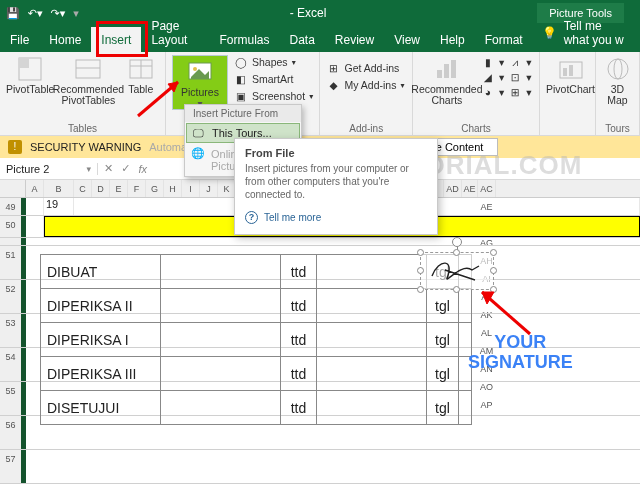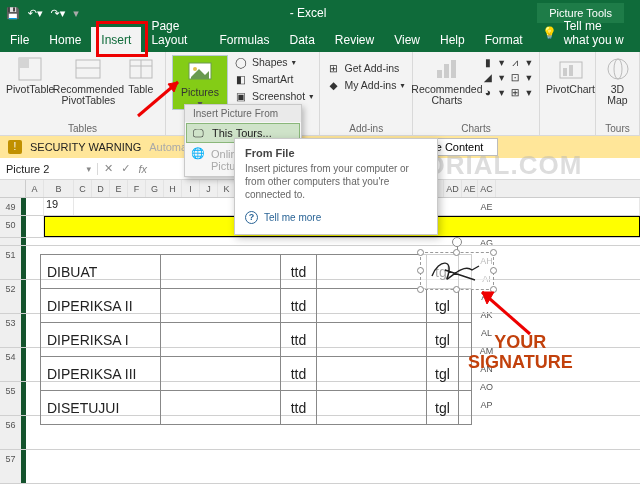--- a/index.html
+++ b/index.html
@@ -55,21 +55,21 @@
   .tooltip { position: absolute; left: 234px; top: 138px; width: 204px; background: #fff; border: 1px solid #c9c9c9; box-shadow: 2px 3px 8px rgba(0,0,0,.25); z-index: 45; padding: 8px 10px 10px; }
   .tooltip h4 { font-size: 11px; font-weight: 600; color: #444; margin-bottom: 3px; }
   .tooltip p { font-size: 10px; color: #666; line-height: 13px; }
   .tooltip .tm { margin-top: 10px; color: #2a6496; font-size: 10px; display: flex; align-items: center; gap: 6px; cursor: pointer; }
   .tooltip .tm .q { width: 13px; height: 13px; border: 1.4px solid #2a6496; border-radius: 50%; text-align: center; line-height: 11px; font-weight: bold; font-size: 9px; }
   .sigbox { position: absolute; width: 74px; height: 38px; border: 1px dashed #999; background: rgba(255,255,255,.6); display: flex; align-items: center; justify-content: center; }
   .handle { position: absolute; width: 7px; height: 7px; border: 1px solid #888; background: #fff; border-radius: 50%; }
   .rot { position: absolute; top: -16px; left: 50%; margin-left: -5px; width: 10px; height: 10px; border: 1.5px solid #888; border-radius: 50%; background: #fff; }
   .rot::after { content: ""; position: absolute; left: 50%; top: 9px; width: 1px; height: 6px; background: #888; }
   .arrow-red { position: absolute; stroke: #e00; fill: #e00; z-index: 60; pointer-events: none; }
-  .yourlabel { position: absolute; color: #c2410c; font-weight: 700; font-size: 18px; text-align: center; line-height: 20px; z-index: 55; }
+  .yourlabel { position: absolute; color: #3b82f6; font-weight: 700; font-size: 18px; text-align: center; line-height: 20px; z-index: 55; }
   .watermark { position: absolute; left: 250px; top: 150px; font-size: 26px; font-weight: 700; color: rgba(180,180,180,.45); letter-spacing: 1px; z-index: 30; pointer-events: none; font-family: Arial, sans-serif; }
   .dim { color: #a9a9a9; }
 </style>
 </head>
 <body>
 
 <div class="titlebar">
   <div class="qat">
     <span>💾</span>
     <span>↶▾</span>

